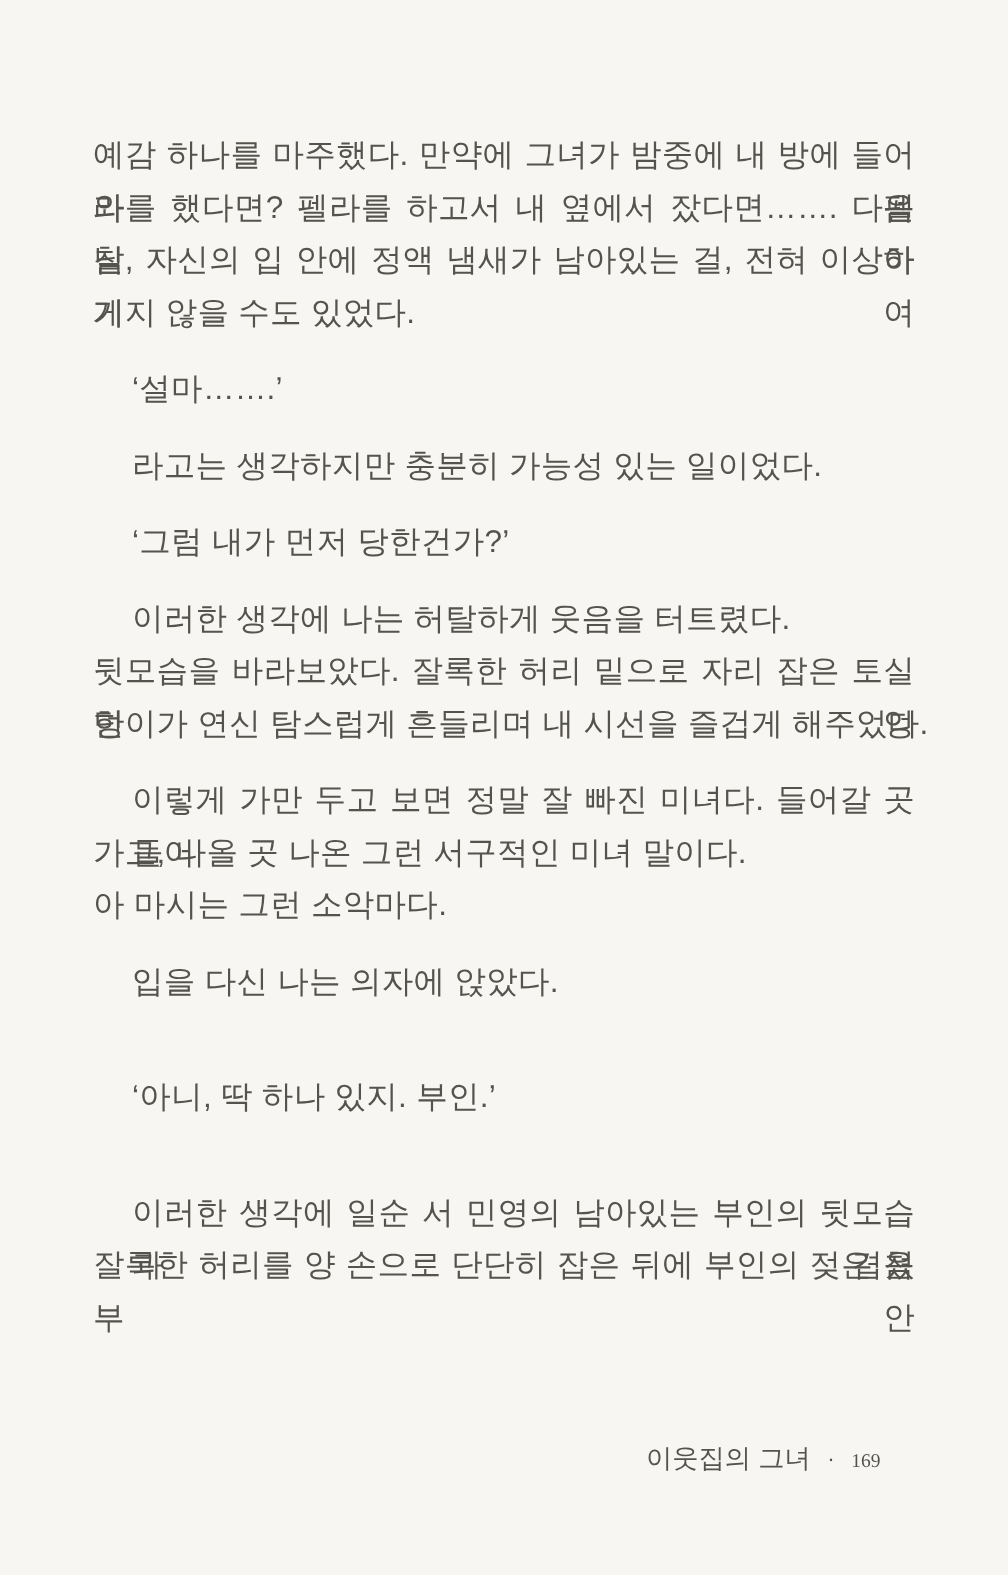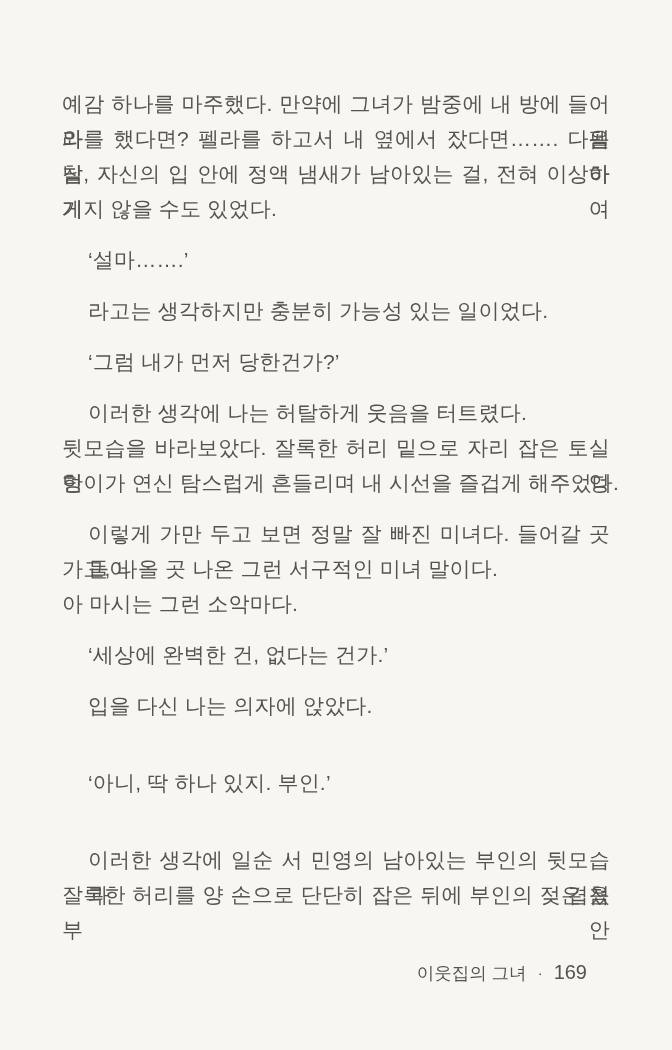--- a/index.html
+++ b/index.html
@@ -53,43 +53,42 @@
     line-height: 22px;
     white-space: nowrap;
   }
   .footer .sep {
     display: inline-block;
     margin: 0 11px;
     font-size: 15px;
     vertical-align: 1px;
   }
   .footer .pagenum {
-    font-family: Liberation Sans, sans-serif;
-    font-size: 20px;
+    font-family: Liberation Serif, serif;
+    font-size: 13px;
   }
 </style>
 </head>
 <body>
 
 <div class="page" style="background: rgb(247, 246, 243); color: rgb(85, 83, 78);">
   <div class="body-text">
       <div class="text-line fill">예감 하나를 마주했다. 만약에 그녀가 밤중에 내 방에 들어와 펠</div>
       <div class="text-line fill">라를 했다면? 펠라를 하고서 내 옆에서 잤다면……. 다음 날 아</div>
       <div class="text-line fill">침, 자신의 입 안에 정액 냄새가 남아있는 걸, 전혀 이상하게 여</div>
       <div class="text-line">기지 않을 수도 있었다.</div>
       <div class="text-line indent">‘설마…….’</div>
       <div class="text-line indent">라고는 생각하지만 충분히 가능성 있는 일이었다.</div>
       <div class="text-line indent">‘그럼 내가 먼저 당한건가?’</div>
       <div class="text-line indent">이러한 생각에 나는 허탈하게 웃음을 터트렸다.</div>
       <div class="text-line fill">뒷모습을 바라보았다. 잘록한 허리 밑으로 자리 잡은 토실한 엉</div>
       <div class="text-line">덩이가 연신 탐스럽게 흔들리며 내 시선을 즐겁게 해주었다.</div>
       <div class="text-line indent fill">이렇게 가만 두고 보면 정말 잘 빠진 미녀다. 들어갈 곳 들어</div>
       <div class="text-line">가고, 나올 곳 나온 그런 서구적인 미녀 말이다.</div>
       <div class="text-line">아 마시는 그런 소악마다.</div>
-      <div class="text-line indent">‘세상에 완벽한 건, 없다는 건가.’</div>
       <div class="text-line indent">입을 다신 나는 의자에 앉았다.</div>
       <div class="blank-line"></div>
       <div class="text-line indent">‘아니, 딱 하나 있지. 부인.’</div>
       <div class="blank-line"></div>
       <div class="text-line indent fill">이러한 생각에 일순 서 민영의 남아있는 부인의 뒷모습과 겹쳤</div>
       <div class="text-line fill">잘록한 허리를 양 손으로 단단히 잡은 뒤에 부인의 젖은 음부 안</div>
     </div>
   <div class="footer">
     <span>이웃집의 그녀</span><span class="sep">·</span><span class="pagenum">169</span>
   </div>

